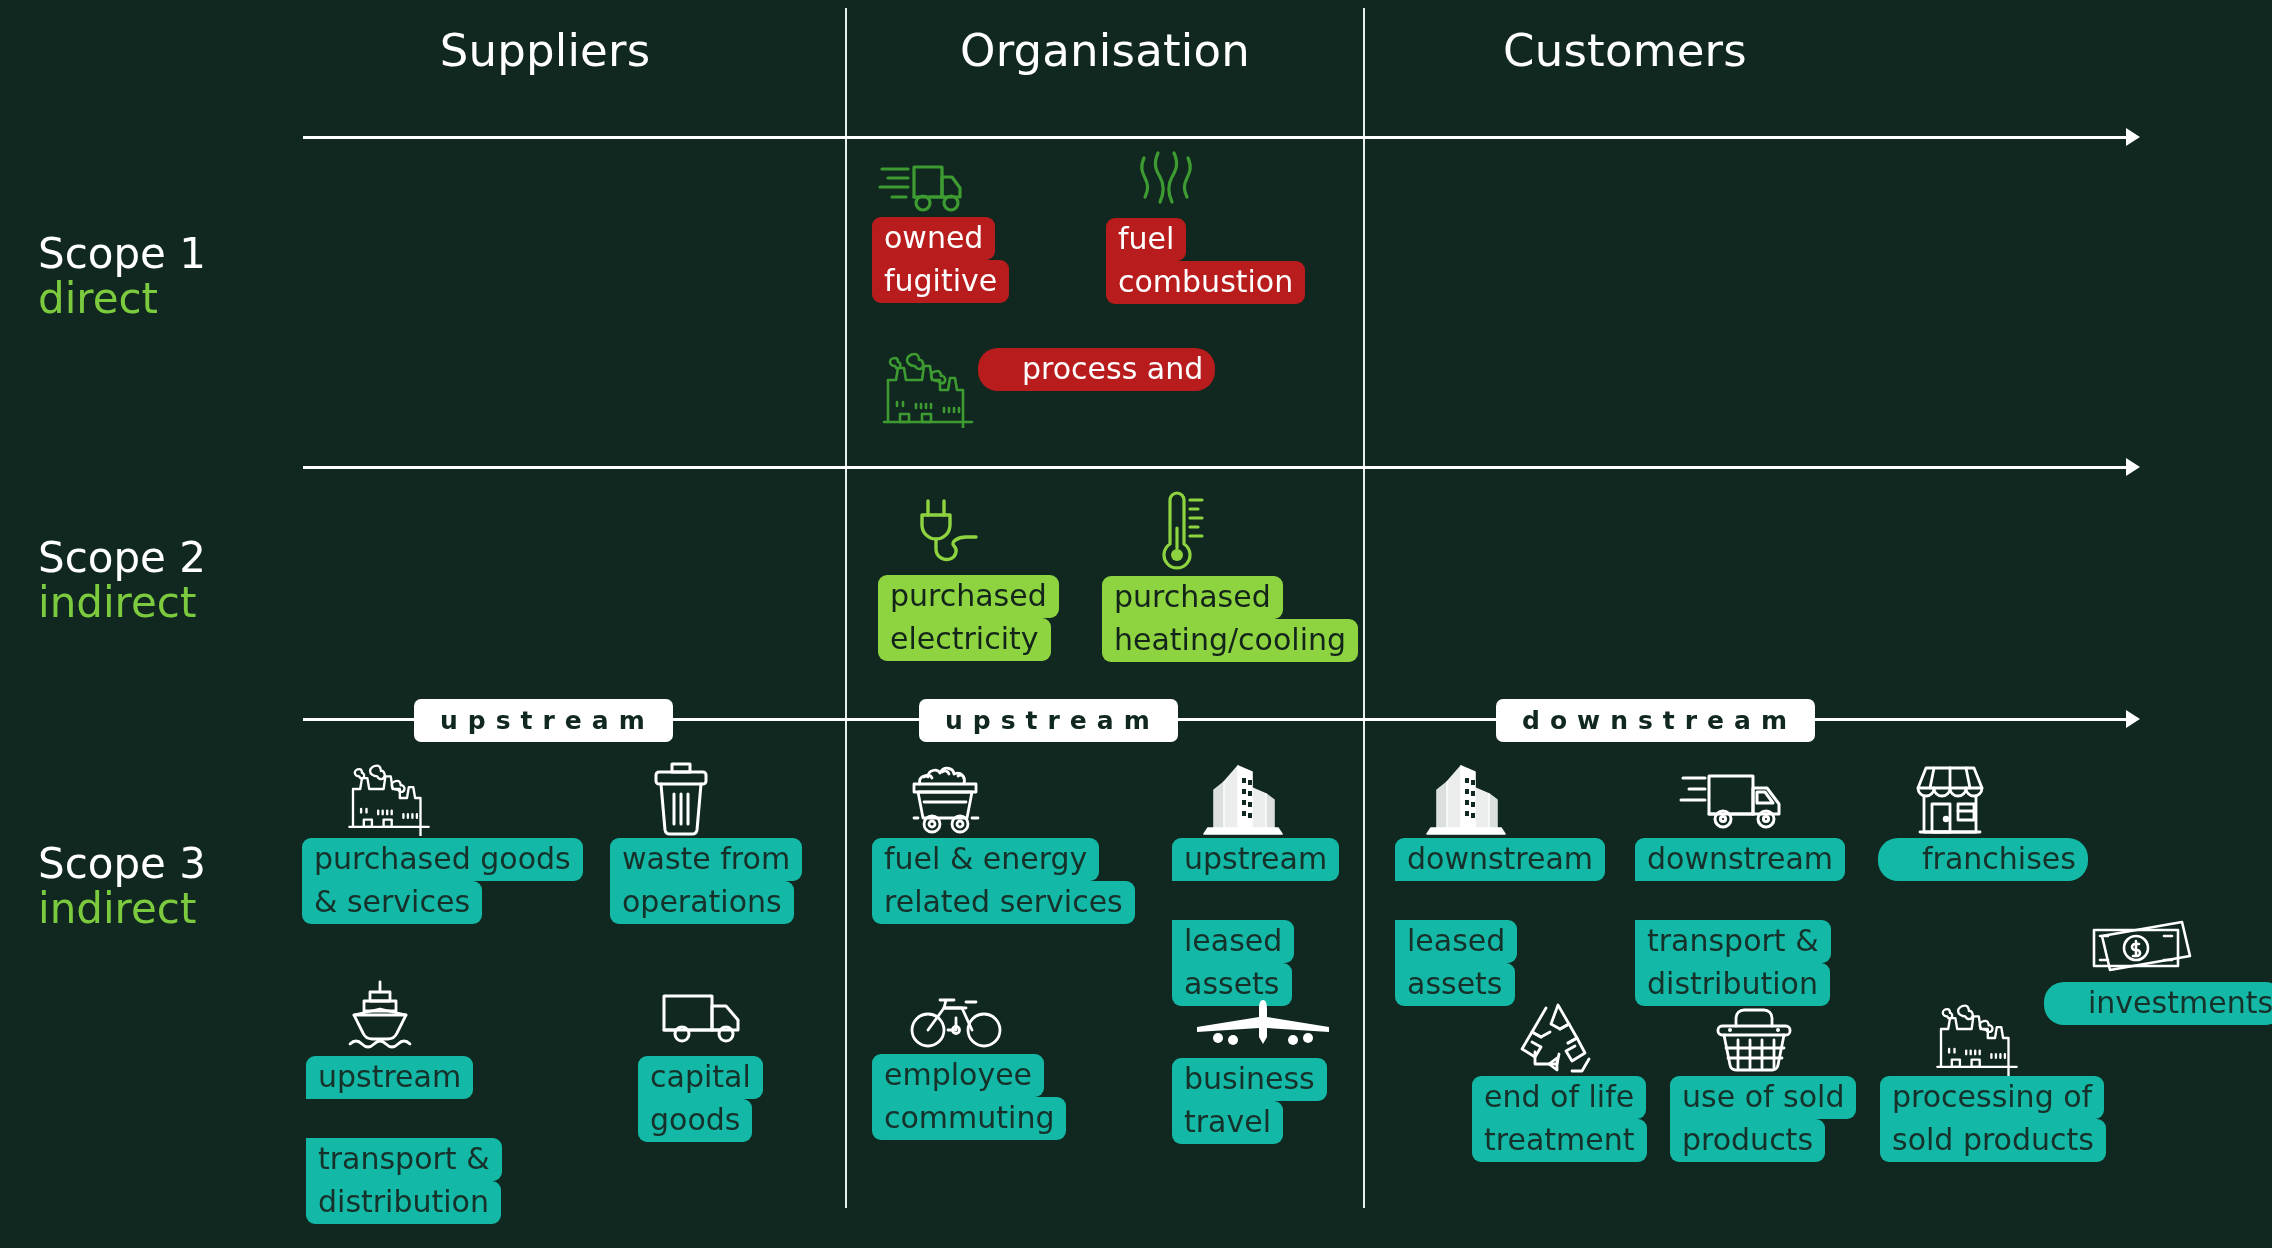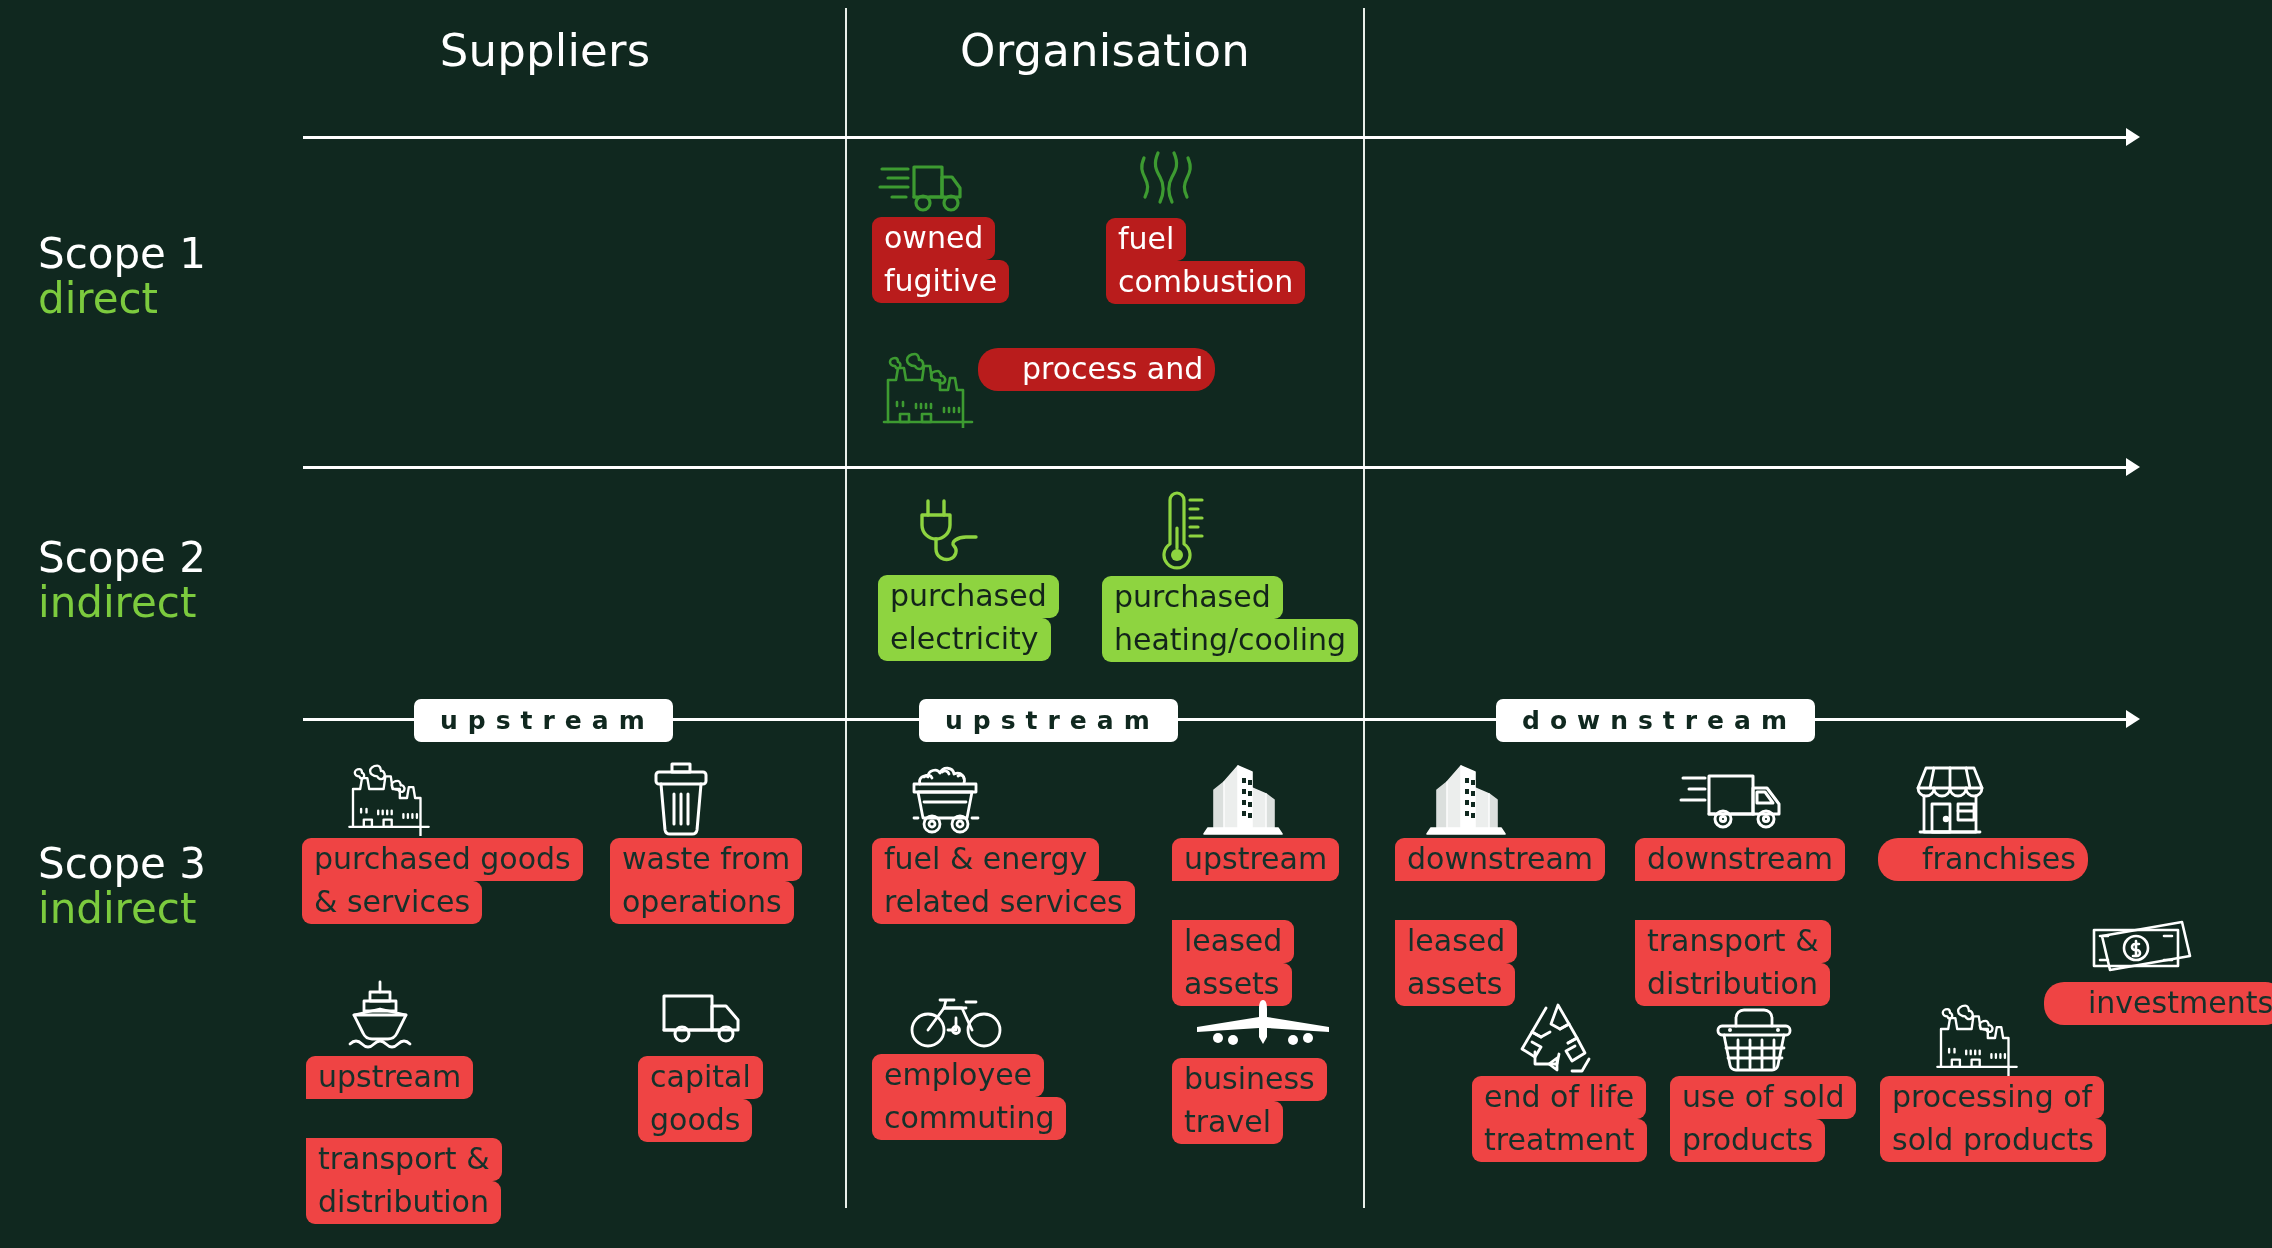--- a/index.html
+++ b/index.html
@@ -55,35 +55,38 @@
   }
   
   .lines .ln:first-child{border-radius:9px 9px 9px 0;}
   .lines .ln:not(:first-child):not(:last-child){border-radius:0 9px 9px 0;margin-top:39px;}
   .lines .ln:last-child{border-radius:0 9px 9px 9px;}
   .lines .ln:only-child{border-radius:20px;padding-left:44px;}
 
   
   .sc1 .ln{background:#b91c1c;color:#ffffff;}
   .sc2 .ln{background:#8ed440;color:#13241a;}
-  .sc3 .ln{background:#ef4444;color:#15312a;}
+  .sc3 .ln{background:#14b8a6;color:#15312a;}
 </style>
 </head>
 <body>
 
 <div id="stage">
 
   <div class="vline" style="left:845px;top:8px;height:1200px;"></div>
   <div class="vline" style="left:1363px;top:8px;height:1200px;"></div>
 
   <div class="col-head" style="left:305px;top:24px;width:480px;">
     <span>Suppliers</span>
   </div>
   <div class="col-head" style="left:865px;top:24px;width:480px;">
     <span>Organisation</span>
+  </div>
+  <div class="col-head" style="left:1385px;top:24px;width:480px;">
+    <span>Customers</span>
   </div>
 
   <div class="hline" style="left:303px;top:136px;width:1823px;"></div>
   <div class="arrowhead" style="left:2126px;top:128px;"></div>
 
   <div class="hline" style="left:303px;top:466px;width:1823px;"></div>
   <div class="arrowhead" style="left:2126px;top:458px;"></div>
 
   <div class="hline" style="left:303px;top:718px;width:1823px;"></div>
   <div class="arrowhead" style="left:2126px;top:710px;"></div>

